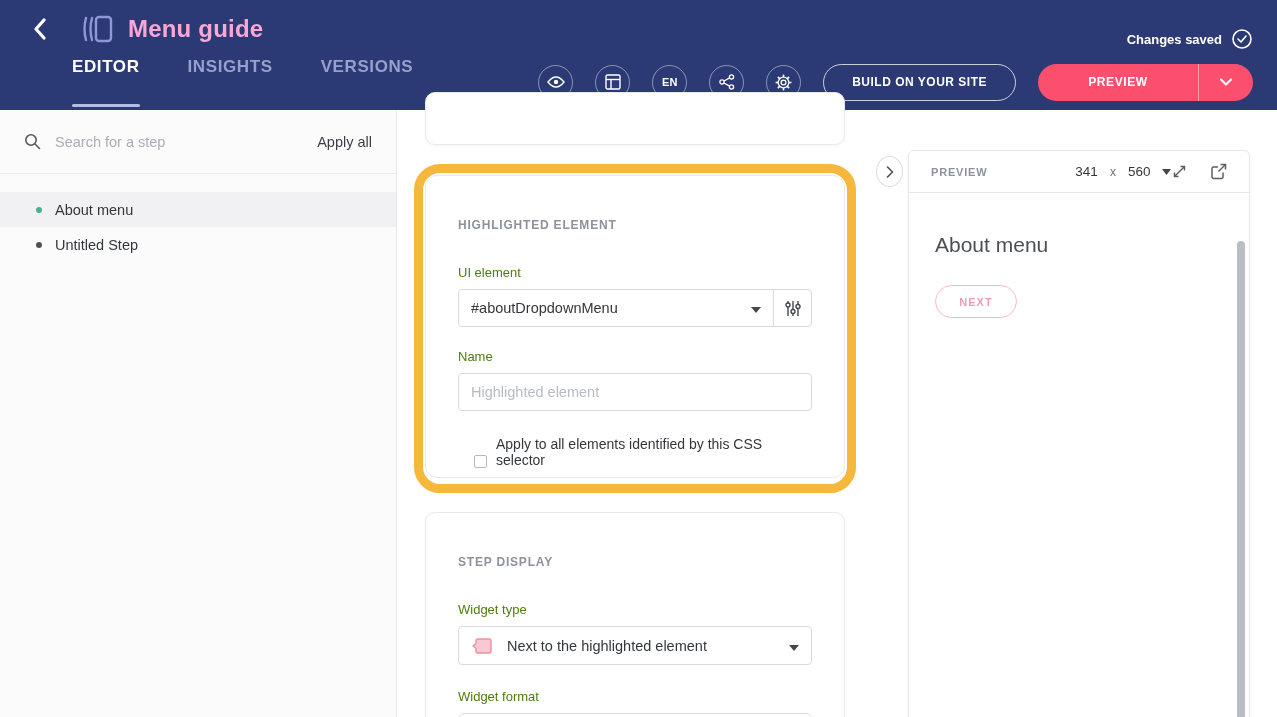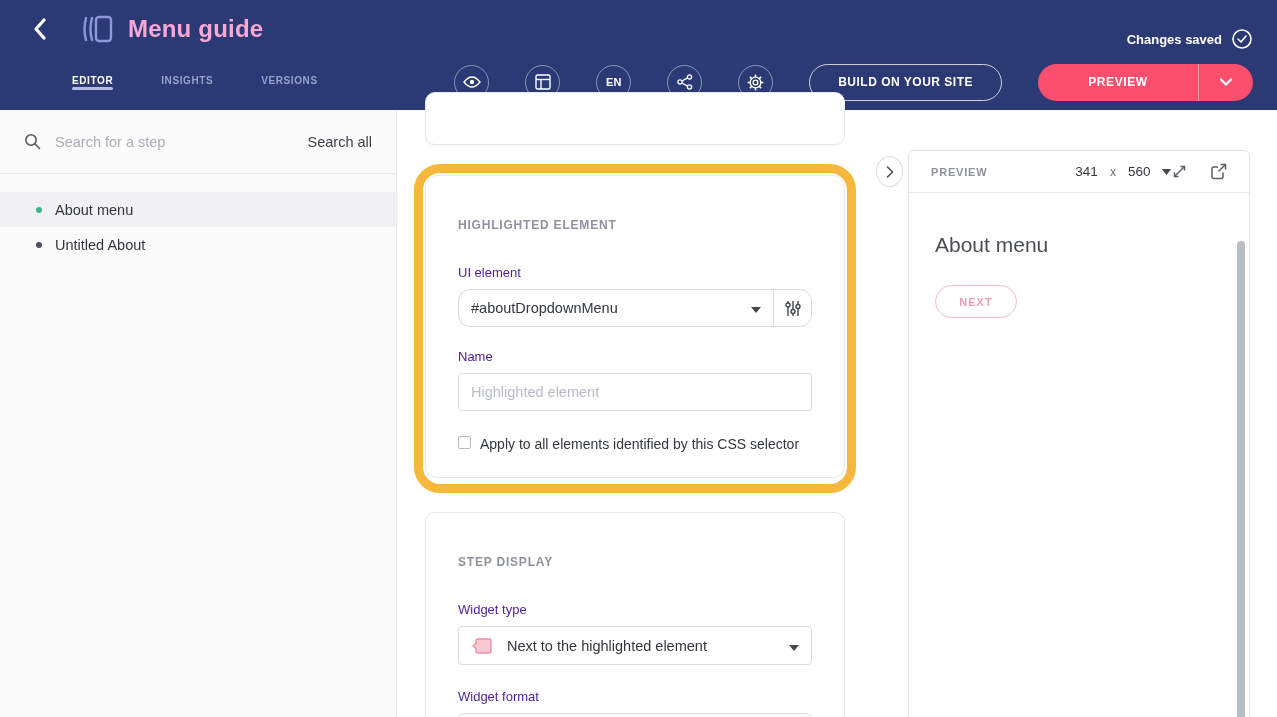--- a/index.html
+++ b/index.html
@@ -11,25 +11,25 @@
   .header { position:absolute; top:0; left:0; right:0; height:110px; background:#2b3a74; }
   .header-top { display:flex; align-items:center; height:58px; padding:0 24px; }
   .back-btn { width:28px; height:28px; display:flex; align-items:center; justify-content:center; cursor:pointer; margin-left:2px; }
   .app-logo { margin-left:26px; display:flex; align-items:center; }
   .app-title { color:#f9a8d4; font-size:24px; font-weight:700; margin-left:14px; letter-spacing:0.2px; }
   .saved-wrap { margin-left:auto; display:flex; align-items:center; gap:9px;margin-top:20px; }
   .saved-text { color:#ffffff; font-size:13px; font-weight:700; }
 
   .header-bottom { display:flex; align-items:center; height:48px; padding:0 24px; }
   .tabs { display:flex; gap:48px; margin-left:48px; }
-  .tab { position:relative; font-size:10px; font-weight:700; letter-spacing:0.6px; color:#97a0cc; cursor:pointer; padding-bottom:4px; }
+  .tab { position:relative; font-size:17px; font-weight:700; letter-spacing:0.6px; color:#97a0cc; cursor:pointer; padding-bottom:30px; }
   .tab.active { color:#ffffff; }
   .tab.active::after { content:""; position:absolute; left:0; right:0; bottom:0; height:3px; border-radius:2px; background:#b3bbe9; }
 
-  .header-actions { margin-left:auto; display:flex; align-items:center; gap:36px; }
+  .header-actions { margin-left:auto; display:flex; align-items:center; gap:22px; }
   .circle-btn { width:35px; height:35px; border-radius:50%; border:1px solid rgba(255,255,255,0.45); display:flex; align-items:center; justify-content:center; cursor:pointer; color:#ffffff; font-size:11px; font-weight:700; }
   .pill-btn { height:37px; border:1px solid rgba(255,255,255,0.75); border-radius:19px; color:#ffffff; background:transparent; font-size:12px; font-weight:700; letter-spacing:0.5px; padding:0 28px; cursor:pointer; font-family:"Liberation Sans", sans-serif; }
   .publish-group { display:flex; height:37px; border-radius:19px; overflow:hidden; background:#fb4f6d; cursor:pointer; }
   .publish-main { width:160px; display:flex; align-items:center; justify-content:center; color:#ffffff; font-size:12px; font-weight:700; letter-spacing:0.6px; }
   .publish-caret { width:55px; display:flex; align-items:center; justify-content:center; border-left:1px solid rgba(255,255,255,0.45); }
 
   
   .sidebar { position:absolute; top:110px; left:0; width:397px; bottom:0; background:#fbfbfc; border-right:1px solid #e8e9ed; }
   .search-row { display:flex; align-items:center; height:64px; padding:0 24px; border-bottom:1px solid #e8e9ed; }
   .search-input { border:none; outline:none; background:transparent; font-size:14.5px; color:#a16207; margin-left:14px; flex:1; font-family:"Liberation Sans", sans-serif; }
@@ -40,28 +40,28 @@
   .step-row.selected { background:#f1f1f4; }
   .step-dot { width:6px; height:6px; border-radius:50%; margin-right:13px; flex:0 0 auto; }
 
   
   .main { position:absolute; top:110px; left:398px; width:585px; bottom:0; background:#ffffff; border-right:1px solid #e4e5e9; }
   .card { background:#ffffff; border:1px solid #e8e9ed; border-radius:10px; box-shadow:0 1px 3px rgba(40,50,70,0.05); }
   .card-partial-top { position:absolute; left:27px; top:-18px; width:420px; height:53px; }
   .highlight-ring { position:absolute; left:16px; top:54px; width:442px; height:329px; border:9px solid #f5b83d; border-radius:26px; }
   .highlight-card { position:absolute; left:2px; top:2px; width:420px; height:303px; border:1px solid #e8e9ed; border-radius:12px; background:#ffffff; padding:42px 32px 0 32px; }
   .section-title { font-size:12px; font-weight:700; letter-spacing:0.8px; color:#8d929b; }
-  .field-label { font-size:13px; color:#4c1d95; margin-bottom:9px; }
-  .select-row { display:flex; height:38px; border:1px solid #d7dae0; border-radius:12px; background:#ffffff; }
+  .field-label { font-size:13px; color:#4d7c0f; margin-bottom:9px; }
+  .select-row { display:flex; height:38px; border:1px solid #d7dae0; border-radius:4px; background:#ffffff; }
   .select-main { flex:1; display:flex; align-items:center; padding:0 12px; font-size:14.5px; color:#33373d; cursor:pointer; }
   .select-caret { margin-left:auto; }
   .select-addon { width:38px; border-left:1px solid #d7dae0; display:flex; align-items:center; justify-content:center; cursor:pointer; }
   .text-input { width:100%; height:38px; border:1px solid #d7dae0; border-radius:4px; padding:0 12px; font-size:14.5px; color:#33373d; outline:none; font-family:"Liberation Sans", sans-serif; }
   .text-input::placeholder { color:#b6bcc6; }
-  .check-row { display:flex; align-items:flex-start; margin-top:25px; cursor:pointer; }
+  .check-row { display:flex; align-items:flex-end; margin-top:25px; cursor:pointer;margin-left:16px; }
   .checkbox { width:13px; height:13px; border:1px solid #b4bac3; border-radius:2px; background:#ffffff; flex:0 0 auto; }
   .check-label { font-size:14px; color:#33373d; margin-left:9px; }
 
   .step-display-card { position:absolute; left:27px; top:402px; width:420px; height:340px; padding:42px 32px 0 32px; }
   .widget-select { display:flex; align-items:center; height:39px; border:1px solid #d7dae0; border-radius:4px; padding:1px 12px; font-size:14.5px; color:#33373d; cursor:pointer; }
   .widget-select .sel-text { margin-left:14px; }
   .widget-format-partial { margin-top:9px; display:flex; align-items:center; height:40px; border:1px solid #dadde2; border-radius:6px; padding:0 12px; }
 
   .main-scrollbar { position:absolute; right:7px; top:275px; width:7px; height:332px; background:#c3c5cb; border-radius:4px; }
 
@@ -169,30 +169,30 @@
     </div>
   </div>
 
   <div class="sidebar">
     <div class="search-row">
       <svg width="17" height="17" viewBox="0 0 17 17">
         <circle cx="7" cy="7" r="5.2" fill="none" stroke="#555a63" stroke-width="1.6"></circle>
         <line x1="11" y1="11" x2="15.5" y2="15.5" stroke="#555a63" stroke-width="1.6" stroke-linecap="round"></line>
       </svg>
       <input class="search-input" type="text" placeholder="Search for a step" style="">
-      <span class="expand-all">Search all</span>
+      <span class="expand-all">Apply all</span>
     </div>
     <div class="step-list">
       <div class="step-row selected">
         <span class="step-dot" style="background:#43b38a"></span>
         <span>About menu</span>
       </div>
       <div class="step-row">
         <span class="step-dot" style="background:#4c515c"></span>
-        <span>Untitled About</span>
+        <span>Untitled Step</span>
       </div>
     </div>
   </div>
 
   <div class="main">
 
     <div class="card card-partial-top"></div>
 
     <div class="highlight-ring">
       <div class="highlight-card">

